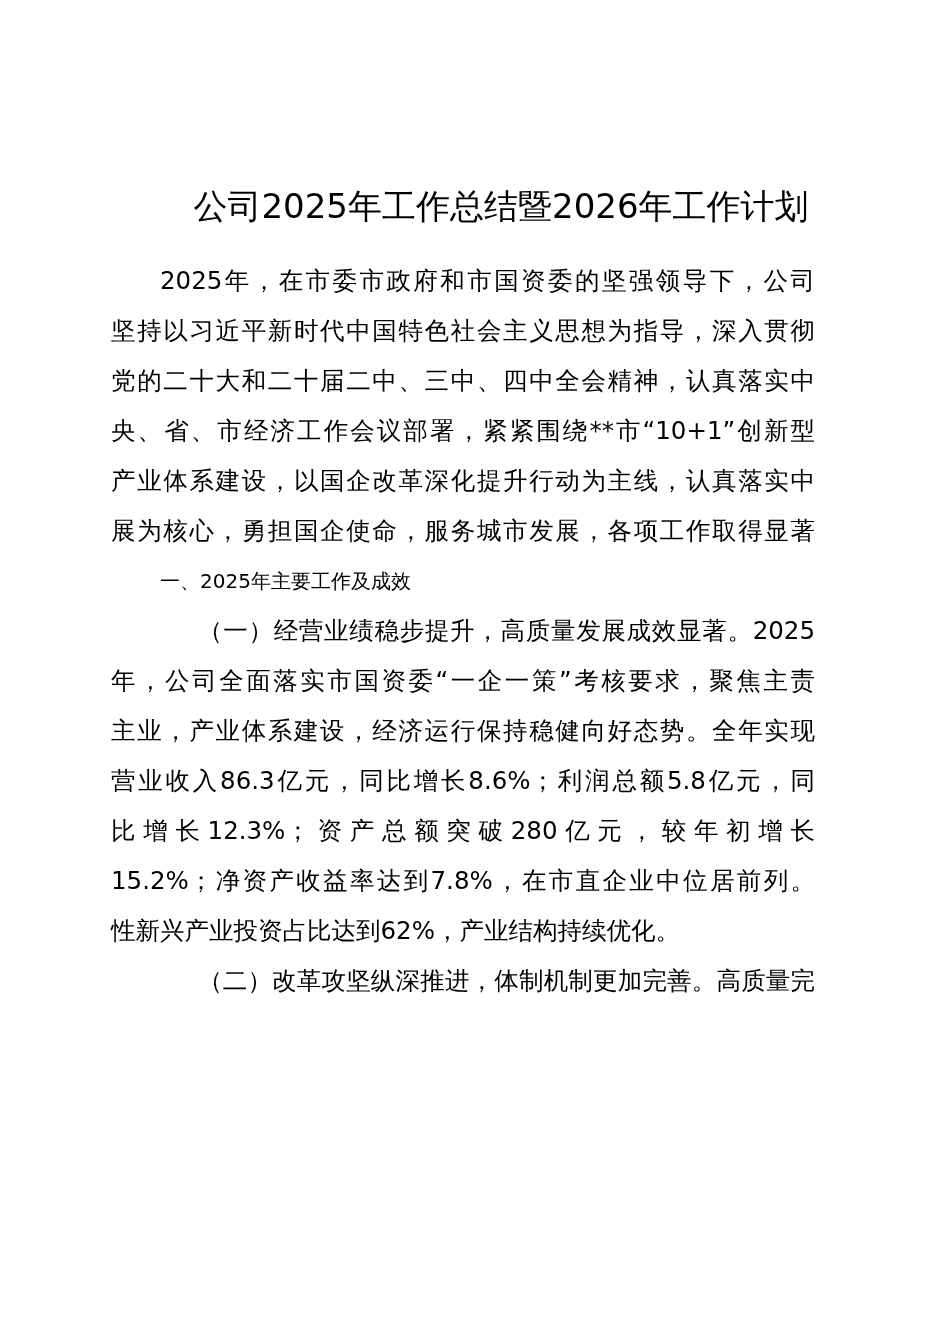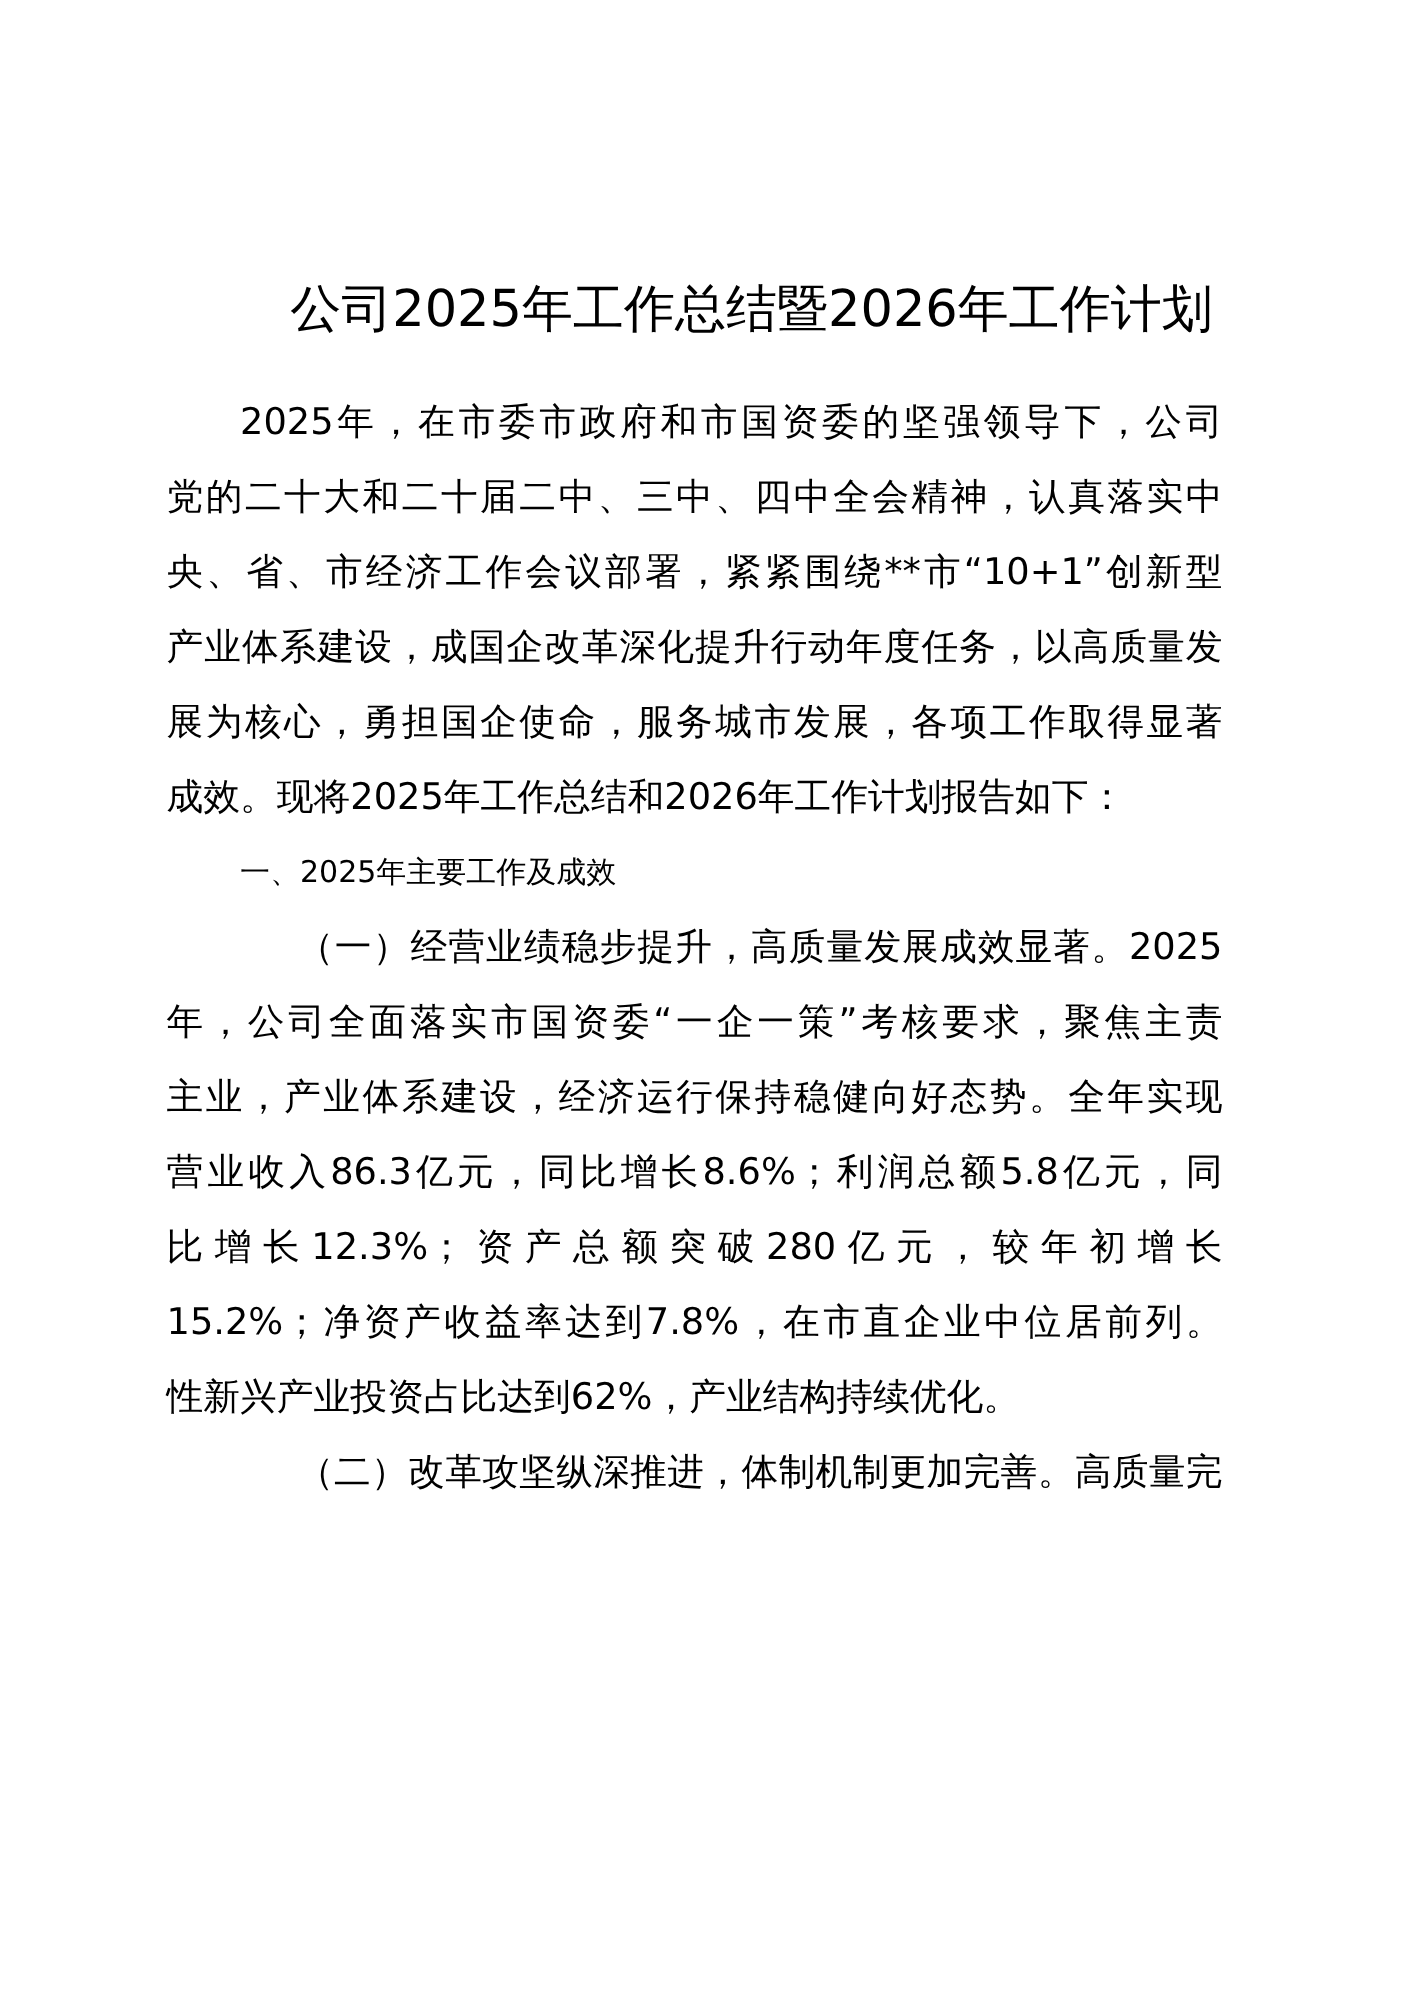--- a/index.html
+++ b/index.html
@@ -71,25 +71,25 @@
 </head>
 <body>
 
 <div class="page">
 
   <div class="title">公司2025年工作总结暨2026年工作计划</div>
 
   <div class="body">
 
     <div class="line indent">2025年，在市委市政府和市国资委的坚强领导下，公司</div>
+    <div class="line">坚持以习近平新时代中国特色社会主义思想为指导，深入贯彻</div>
     <div class="line">党的二十大和二十届二中、三中、四中全会精神，认真落实中</div>
     <div class="line">央、省、市经济工作会议部署，紧紧围绕**市“10+1”创新型</div>
-    <div class="line">产业体系建设，成国企改革深化提升行动年度任务，以高质量发</div>
+    <div class="line">产业体系建设，以国企改革深化提升行动为主线，认真落实中</div>
     <div class="line">展为核心，勇担国企使命，服务城市发展，各项工作取得显著</div>
-    <div class="line last">成效。现将2025年工作总结和2026年工作计划报告如下：</div>
 
     <div class="line heading">一、2025年主要工作及成效</div>
 
     <div class="line sub">
       <span class="bold">（一）经营业绩稳步提升，高质量发展成效显著。</span><span>2025</span>
     </div>
     <div class="line">年，公司全面落实市国资委“一企一策”考核要求，聚焦主责</div>
     <div class="line">主业，产业体系建设，经济运行保持稳健向好态势。全年实现</div>
     <div class="line">营业收入86.3亿元，同比增长8.6%；利润总额5.8亿元，同</div>
     <div class="line">比增长12.3%；资产总额突破280亿元，较年初增长</div>

